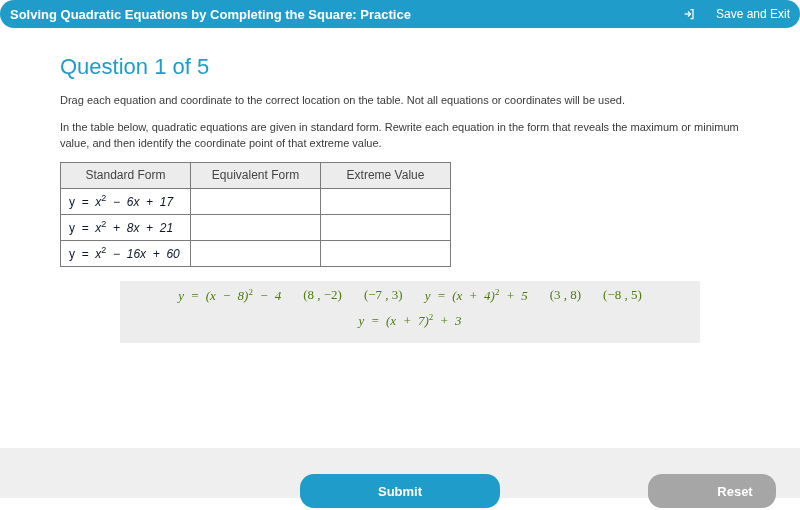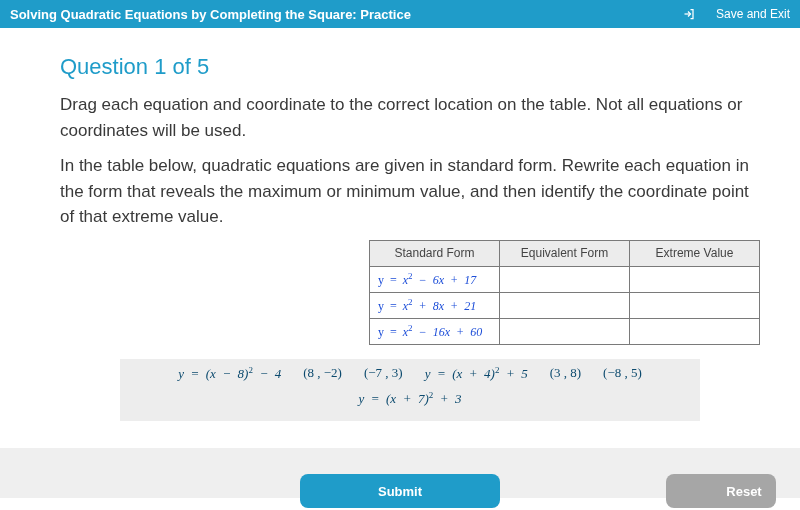--- a/index.html
+++ b/index.html
@@ -14,80 +14,81 @@
   .topbar {
     background: #1f9cc9;
     color: #fff;
     height: 28px;
     display: flex;
     align-items: center;
     justify-content: space-between;
     padding: 0 10px;
     font-size: 13px;
     font-weight: 600;
+    border-radius: 14px;
   }
   .save-exit {
     display: flex;
     align-items: center;
     gap: 21px;
     cursor: pointer;
     font-weight: 500;
     font-size: 12px;
   }
   .save-exit svg { width: 12px; height: 12px; }
   .content {
     padding: 8px 40px 0 60px;
   }
   .q-title {
     color: #1f9cc9;
     font-size: 22px;
     font-weight: 400;
     margin: 18px 0 12px 0;
   }
   .instr {
-    font-size: 17px;
+    font-size: 11px;
     color: #3a3a3a;
     line-height: 1.5;
     margin-bottom: 10px;
   }
   .table-wrap {
     display: flex;
-    justify-content: flex-end;
+    justify-content: flex-start;
   }
   table.eq {
     border-collapse: collapse;
     font-size: 12px;
   }
   table.eq th, table.eq td {
     border: 1px solid #7a7a7a;
     padding: 4px 8px;
     height: 26px;
   }
   table.eq th {
     background: #ececec;
     font-weight: 500;
     color: #444;
     text-align: center;
     width: 130px;
   }
   table.eq td {
     background: #fff;
-    font-family: Liberation Serif, serif;
+    font-family: Liberation Sans, sans-serif;
     font-style: italic;
-    color: #1d4ed8;
+    color: #0f172a;
     width: 130px;
   }
   table.eq td .sup { font-size: 9px; vertical-align: super; font-style: normal;}
   .tiles {
     background: #ededed;
     margin: 14px 60px 0 60px;
     padding: 6px 18px 14px 18px;
     font-family: "Cambria Math","Times New Roman",serif;
     font-style: italic;
-    color: #0c4a6e;
+    color: #4d7c0f;
     font-size: 13px;
     display: flex;
     flex-wrap: wrap;
     gap: 8px 22px;
     justify-content: center;
   }
   .tile { cursor: move; white-space: nowrap; }
   .tile .sup { font-size: 9px; vertical-align: super; font-style: normal;}
   .roman { font-style: normal; }
   .footer {
@@ -97,35 +98,35 @@
     width: 800px;
     height: 50px;
     background: #efefef;
     display: flex;
     align-items: center;
     justify-content: center;
     padding: 0 20px;
   }
   .btn {
     border: none;
-    border-radius: 8px;
+    border-radius: 14px;
     height: 34px;
     font-size: 13px;
     font-weight: 600;
     cursor: pointer;
     color: #fff;
     margin-top: 36px;
   }
   .btn-submit {
     background: #1f9cc9;
     width: 200px;
   }
   .btn-reset {
     background: #a6a6a6;
-    width: 110px;
+    width: 128px;
     position: absolute;
     right: 24px;
     padding-left: 46px;
   }
 </style>
 </head>
 <body>
 
 <div class="topbar">
   <span>Solving Quadratic Equations by Completing the Square: Practice</span>

